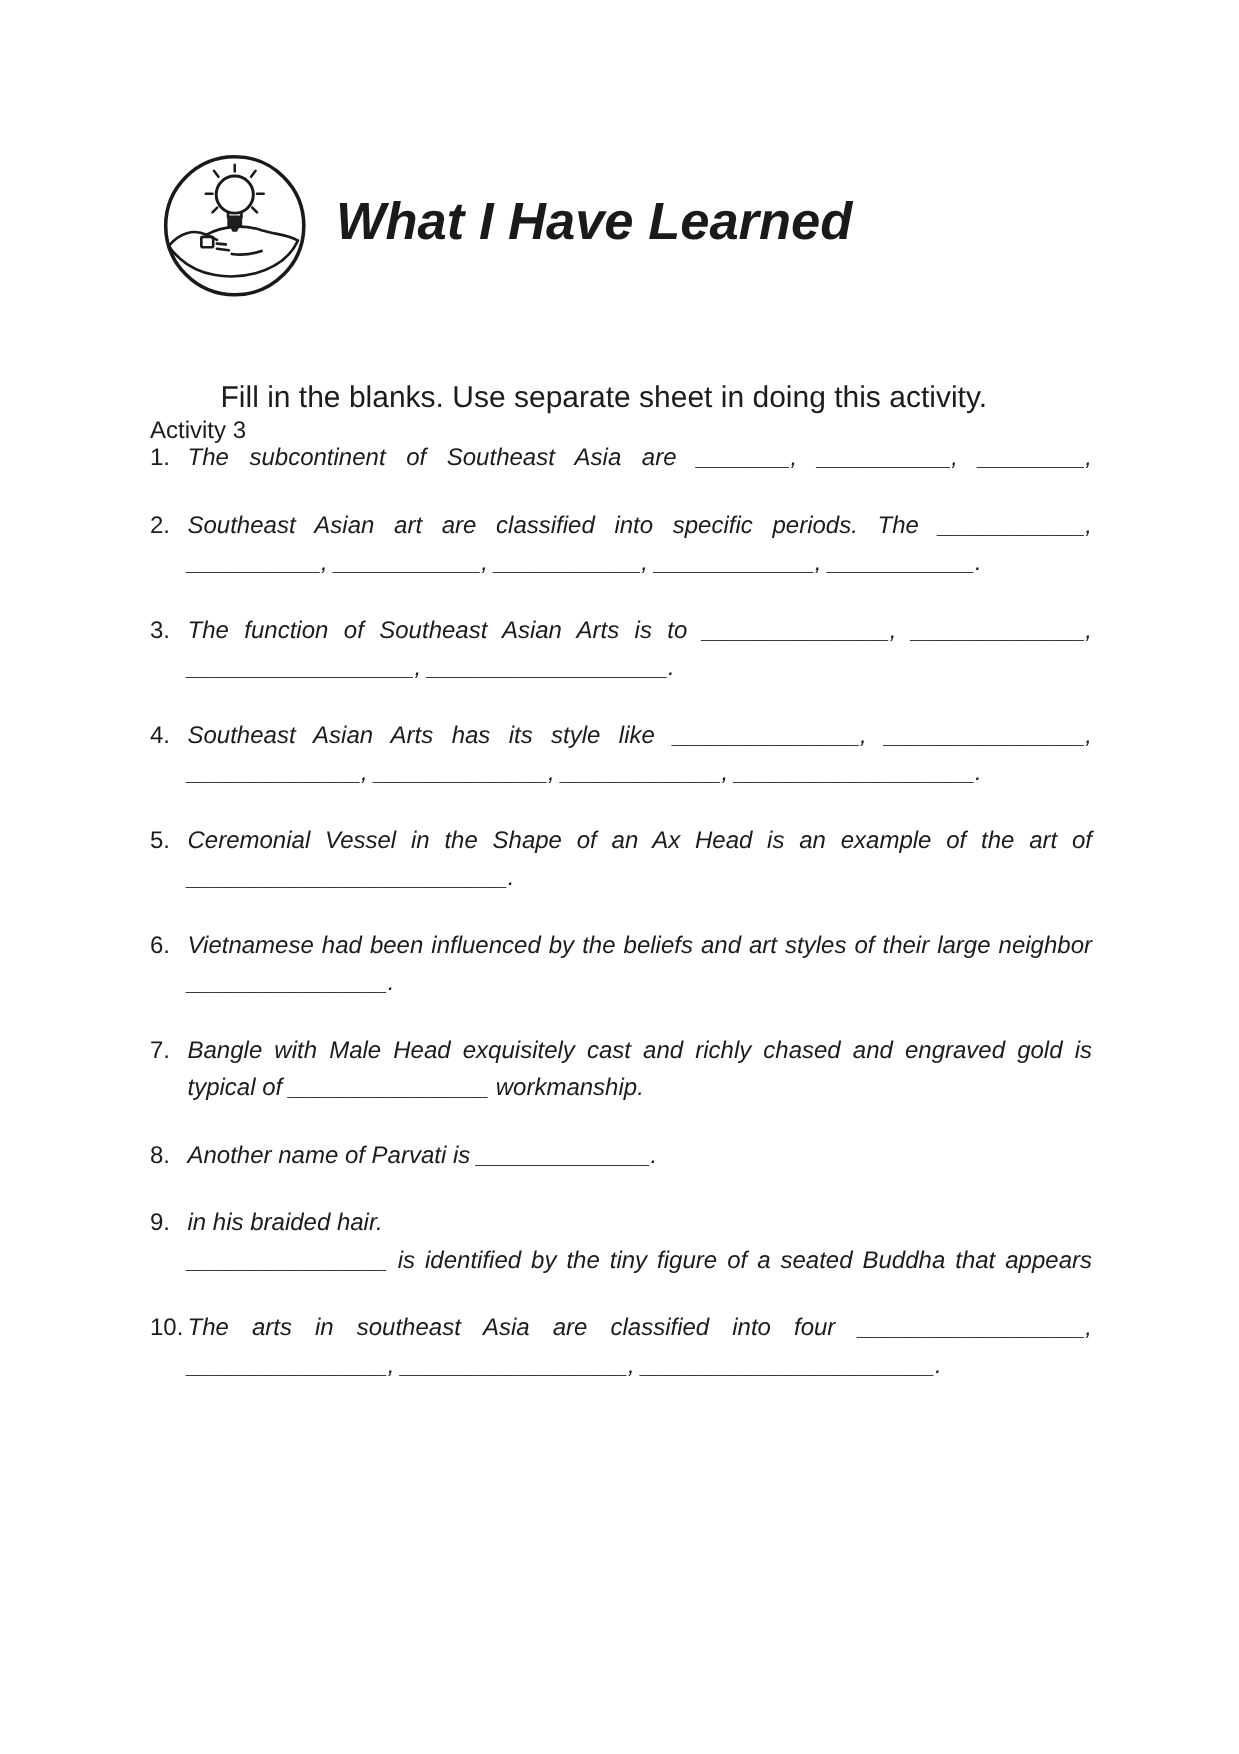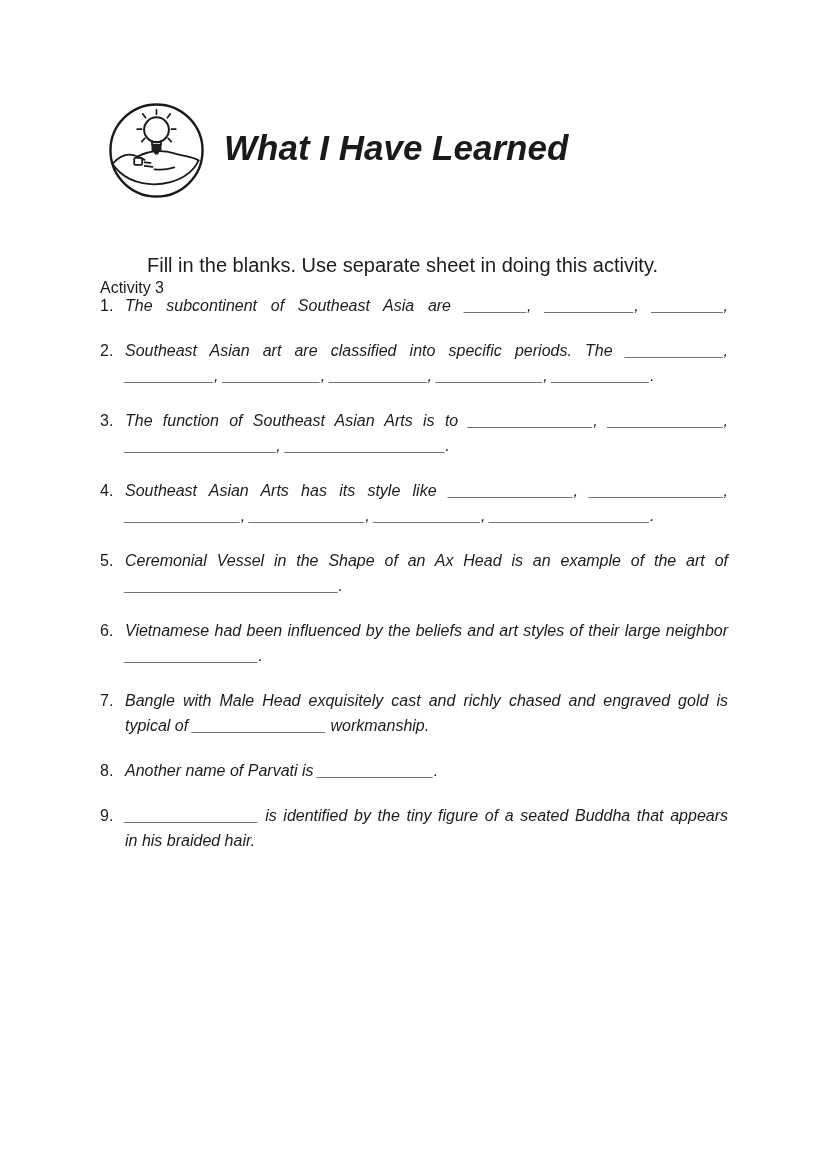--- a/index.html
+++ b/index.html
@@ -125,22 +125,29 @@
       </div>
       <div class="item">
         <div class="num">8.</div>
         <div class="lines">
           <div class="line">Another name of Parvati is _____________.</div>
         </div>
       </div>
       <div class="item">
         <div class="num">9.</div>
         <div class="lines">
+          <div class="line">in his braided hair.</div>
           <div class="line j">_______________ is identified by the tiny figure of a seated Buddha that appears</div>
-          <div class="line">in his braided hair.</div>
+        </div>
+      </div>
+      <div class="item">
+        <div class="num">10.</div>
+        <div class="lines">
+          <div class="line j">The arts in southeast Asia are classified into four _________________,</div>
+          <div class="line">_______________, _________________, ______________________.</div>
         </div>
       </div>
     </div>
 
   <div class="page-number">16</div>
   <div class="watermark">www.modyul.online</div>
 
 </div>
 
 </body></html>

